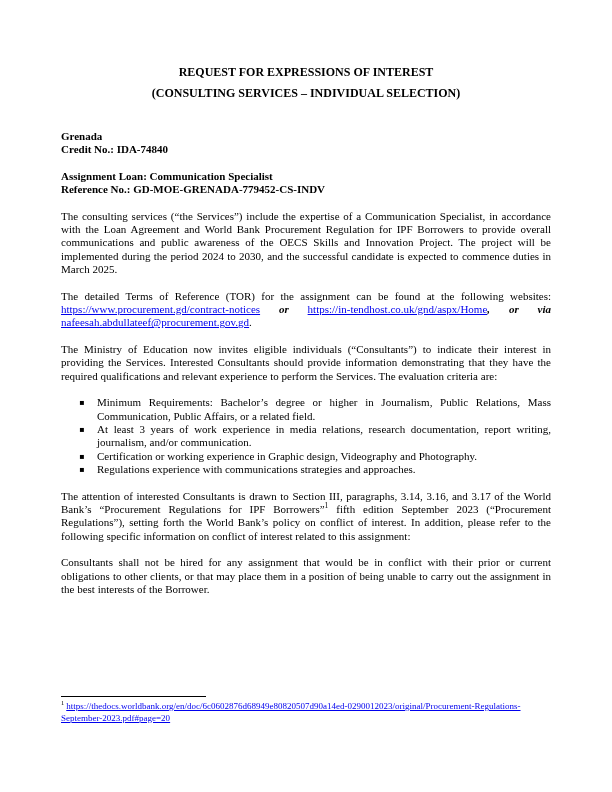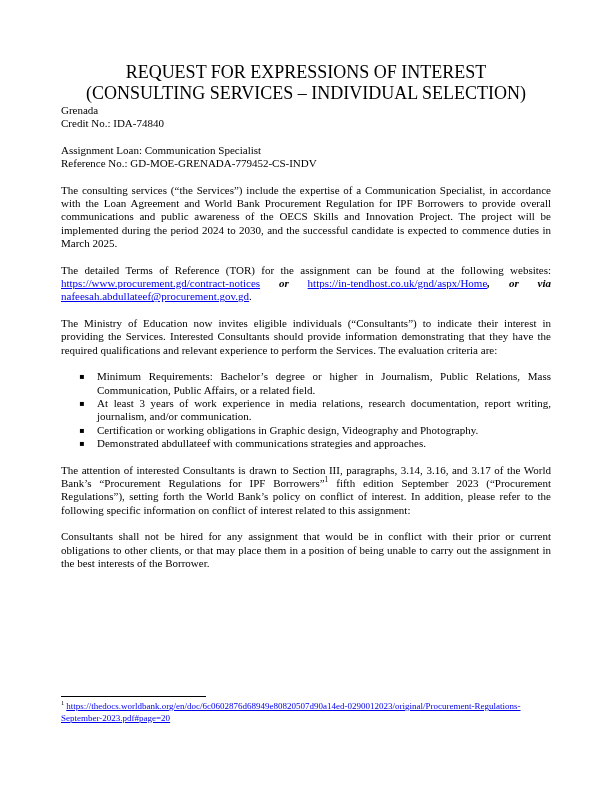--- a/index.html
+++ b/index.html
@@ -12,26 +12,27 @@
     background: #ffffff;
     color: #000000;
     font-family: "Liberation Serif", "DejaVu Serif", serif;
     font-size: 11px;
     line-height: 13.4px;
     padding: 62px 61px 0 61px;
     overflow: hidden;
   }
   .title {
     text-align: center;
-    font-weight: normal;
-    font-size: 18px;
+    font-weight: bold;
+    font-size: 12px;
     line-height: 21px;
+    margin-bottom: 26px;
   }
   .title-line { display: block; }
-  .header-block { font-weight: normal; margin-bottom: 13px; }
+  .header-block { font-weight: bold; margin-bottom: 13px; }
   .para { text-align: justify; margin-bottom: 13px; }
   .em-or { font-style: italic; font-weight: bold; }
   .link { color: #0000ee; cursor: pointer; overflow-wrap: break-word; }
   .bullets { list-style: none; margin-bottom: 13px; }
   .bullets li { position: relative; padding-left: 36px; text-align: justify; }
   .bullet-marker {
     position: absolute;
     left: 18px;
     top: 0;
     font-size: 8px;
@@ -83,22 +84,22 @@
 
   <p class="para">The consulting services (“the Services”) include the expertise of a Communication Specialist, in accordance with the Loan Agreement and World Bank Procurement Regulation for IPF Borrowers to provide overall communications and public awareness of the OECS Skills and Innovation Project.  The project will be implemented during the period 2024 to 2030, and the successful candidate is expected to commence duties in March 2025.</p>
 
   <p class="para"><span>The detailed Terms of Reference (TOR) for the assignment can be found at the following websites: </span><a class="link" href="#">https://www.procurement.gd/contract-notices</a><span class="em-or"> or </span><a class="link" href="#">https://in-tendhost.co.uk/gnd/aspx/Home</a><span class="em-or">, or via </span><a class="link" href="#">nafeesah.abdullateef@procurement.gov.gd</a><span>.</span></p>
 
   <p class="para">The Ministry of Education now invites eligible individuals (“Consultants”) to indicate their interest in providing the Services. Interested Consultants should provide information demonstrating that they have the required qualifications and relevant experience to perform the Services. The evaluation criteria are:</p>
 
   <ul class="bullets">
     <li><span class="bullet-marker">▪</span><span>Minimum Requirements: Bachelor’s degree or higher in Journalism, Public Relations, Mass Communication, Public Affairs, or a related field.</span></li>
     <li><span class="bullet-marker">▪</span><span>At least 3 years of work experience in media relations, research documentation, report writing, journalism, and/or communication.</span></li>
-    <li><span class="bullet-marker">▪</span><span>Certification or working obligations in Graphic design, Videography and Photography.</span></li>
-    <li><span class="bullet-marker">▪</span><span>Demonstrated abdullateef with communications strategies and approaches.</span></li>
+    <li><span class="bullet-marker">▪</span><span>Certification or working experience in Graphic design, Videography and Photography.</span></li>
+    <li><span class="bullet-marker">▪</span><span>Regulations experience with communications strategies and approaches.</span></li>
   </ul>
 
   <p class="para"><span>The attention of interested Consultants is drawn to Section III, paragraphs, 3.14, 3.16, and 3.17 of the World Bank’s “Procurement Regulations for IPF Borrowers”</span><sup class="fn-ref">1</sup><span> fifth edition September 2023 (“Procurement Regulations”), setting forth the World Bank’s policy on conflict of interest. In addition, please refer to the following specific information on conflict of interest related to this assignment:</span></p>
 
   <p class="para">Consultants shall not be hired for any assignment that would be in conflict with their prior or current obligations to other clients, or that may place them in a position of being unable to carry out the assignment in the best interests of the Borrower.</p>
 
   <div class="footnote">
     <div class="footnote-rule"></div>
     <div class="footnote-text"><sup>1</sup><a class="link" href="#">https://thedocs.worldbank.org/en/doc/6c0602876d68949e80820507d90a14ed-0290012023/original/Procurement-Regulations-September-2023.pdf#page=20</a></div>
   </div>

